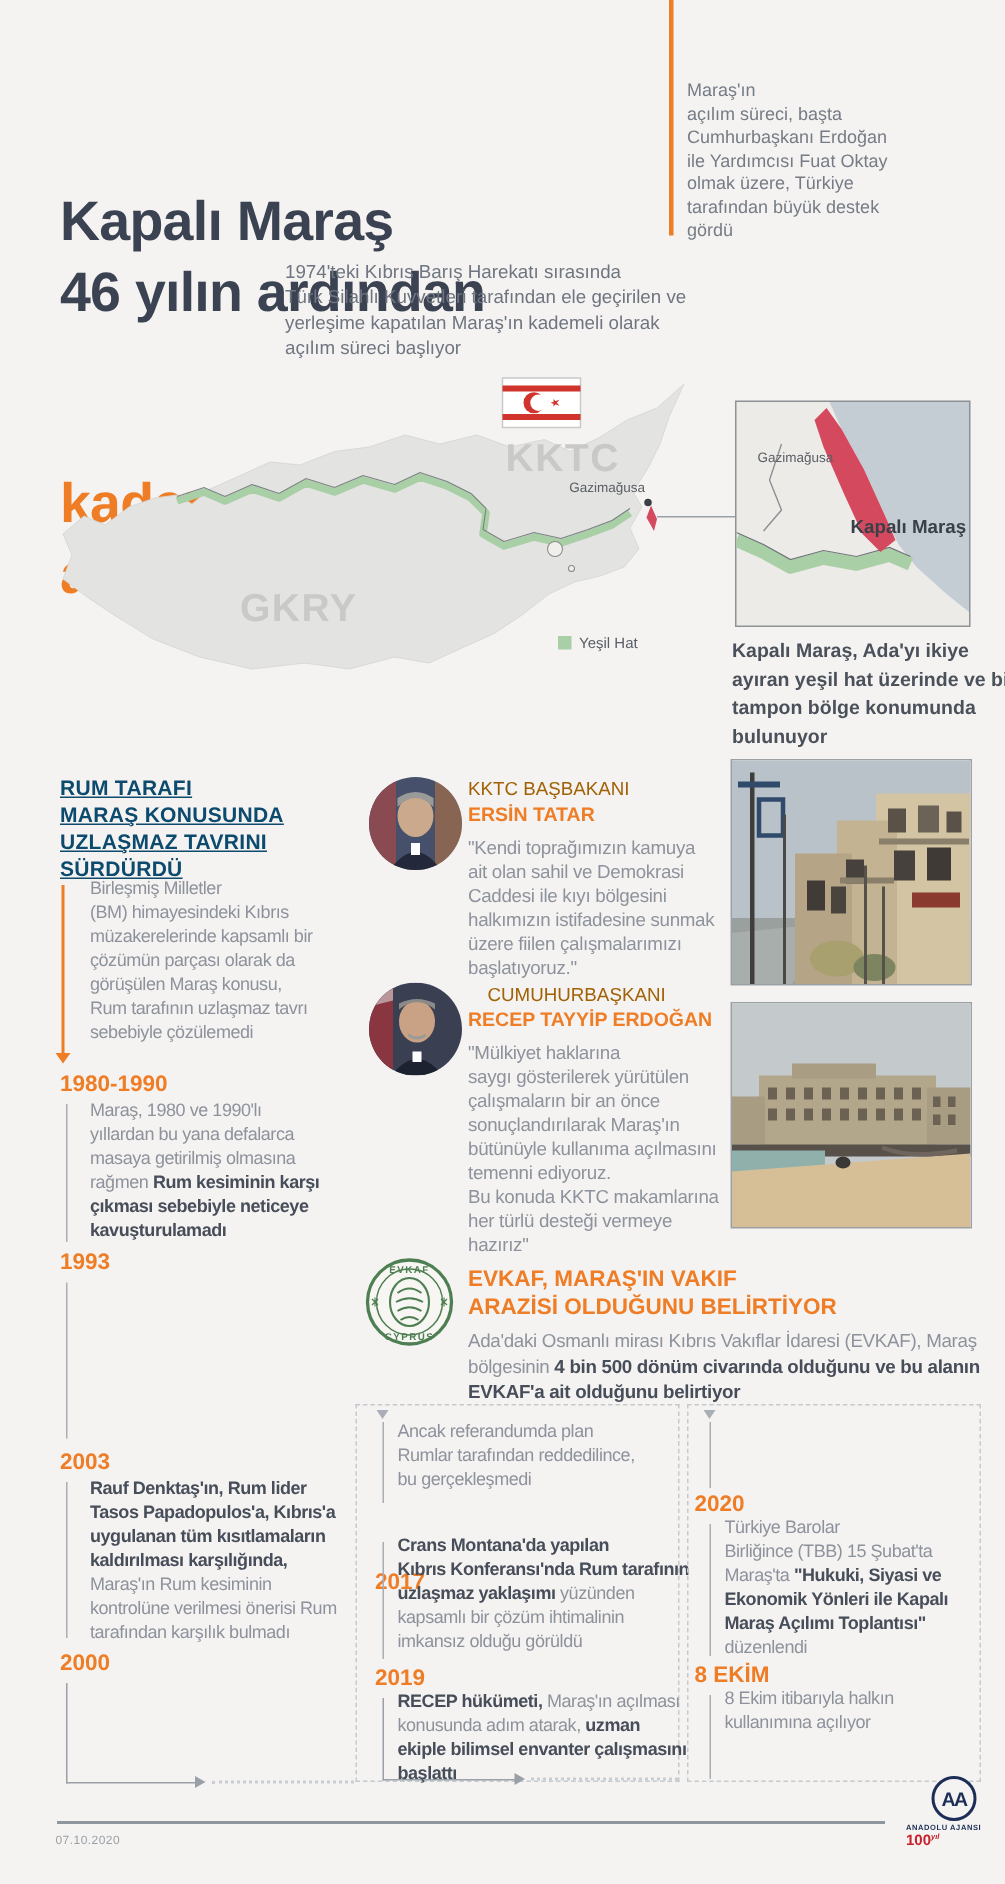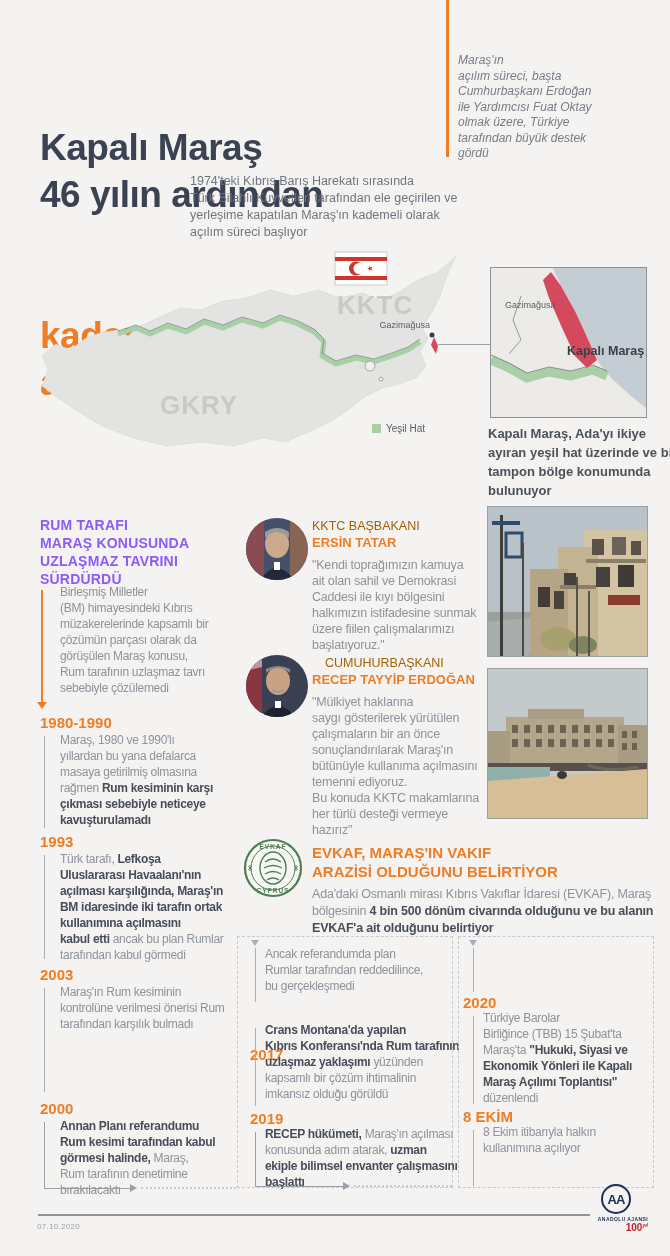--- a/index.html
+++ b/index.html
@@ -4,55 +4,55 @@
 <style>
   html,body{margin:0;padding:0;background:#e8e7e5;}
   .stage{position:relative;width:670px;height:1256px;background:#f4f3f1;overflow:hidden;
          font-family:"Liberation Sans","DejaVu Sans",sans-serif;color:#474e5a;}
   .abs{position:absolute;}
   .pre{white-space:pre;}
   .accent{color:#ee7d26;}
   
   .hdr-divider{left:446px;top:0;width:3px;height:157px;background:#ee7d26;}
   .main-title{left:40px;top:30px;font-size:37px;line-height:47px;font-weight:700;letter-spacing:-0.5px;color:#3b4252;}
-  .support-note{left:458px;top:53px;font-size:12px;line-height:15.5px;font-weight:500;color:#767c86;font-style:italic;}
+  .support-note{left:458px;top:53px;font-size:12px;line-height:15.5px;font-weight:500;color:#767c86;}
   .intro-par{left:190px;top:173px;font-size:12.5px;line-height:17px;font-weight:500;color:#6f7580;}
   
   .map-svg{left:18px;top:238px;}
   .map-connector{left:438px;top:344px;width:53px;height:1px;background:#9aa0a6;}
   .inset{left:490px;top:267px;width:157px;height:151px;border:1px solid #8e9297;background:#edebe7;box-sizing:border-box;}
   .map-caption{left:488px;top:424px;width:178px;font-size:13px;line-height:19px;font-weight:600;color:#4b515b;}
   
   .tl-date{font-size:15px;font-weight:700;color:#ee7d26;}
   .tl-body{font-size:12px;line-height:16px;font-weight:500;color:#8d929c;letter-spacing:-0.3px;white-space:pre;}
   .seg-b{font-weight:700;color:#474e5a;}
   .spine{width:1px;background:#a9aeb5;}
   .spine-orange{width:2px;background:#ee7d26;}
   .arr-down-o{width:0;height:0;border-left:5px solid transparent;border-right:5px solid transparent;border-top:7px solid #ee7d26;}
   .arr-down-g{width:0;height:0;border-left:4px solid transparent;border-right:4px solid transparent;border-top:6px solid #a9afb6;}
   .arr-right-g{width:0;height:0;border-top:4px solid transparent;border-bottom:4px solid transparent;border-left:7px solid #9aa0a8;}
   .elbow{border-left:1px solid #9aa0a8;border-bottom:1px solid #9aa0a8;}
   .dotline{height:0;border-top:2px dotted #c9cdd2;}
   .dashbox{border:1px dashed #c6c9ce;box-sizing:border-box;}
   
-  .col-heading{left:40px;top:516px;font-size:14px;line-height:18px;font-weight:700;color:#8b5cf6;letter-spacing:.2px;white-space:pre;}
+  .col-heading{left:40px;top:516px;font-size:14px;line-height:18px;font-weight:700;color:#0c4a6e;letter-spacing:.2px;white-space:pre;text-decoration:underline;}
   
   .avatar{width:62px;height:62px;border-radius:50%;overflow:hidden;}
   .q-role{font-size:12.5px;font-weight:400;color:#a16207;}
   .q-name{font-size:13px;font-weight:700;color:#ee7d26;}
   .q-text{font-size:12.5px;line-height:16px;font-weight:500;color:#8d929c;letter-spacing:-0.2px;white-space:pre;}
   
   .photo{border:1px solid #9aa0a4;background:#fff;box-sizing:border-box;}
   
   .evkaf-heading{left:312px;top:843px;font-size:15px;line-height:19px;font-weight:700;color:#ee7d26;white-space:pre;}
   .evkaf-body{left:312px;top:886px;font-size:12.5px;line-height:17px;font-weight:500;color:#8d929c;letter-spacing:-0.2px;white-space:pre;}
   
   .footer-rule{left:38px;top:1214px;width:552px;height:2px;background:#8f959c;}
   .footer-date{left:37px;top:1222px;font-size:8px;color:#9aa0a6;letter-spacing:.3px;}
-  .aa-block{left:584px;top:1184px;width:64px;text-align:right;}
+  .aa-block{left:604px;top:1184px;width:64px;text-align:left;}
   .aa-circle{width:26px;height:26px;border:2.5px solid #1c2e57;border-radius:50%;margin:0 auto;
              display:flex;align-items:center;justify-content:center;background:#f4f3f1;}
   .aa-aa{font-size:13px;font-weight:700;color:#1c2e57;letter-spacing:-1px;line-height:1;}
   .aa-name{font-size:5px;font-weight:700;color:#1c2e57;letter-spacing:.4px;margin-top:2px;}
   .aa-100{font-size:10px;font-weight:700;color:#c8202a;line-height:1.1;}
   .aa-100 sup{font-size:5px;font-style:italic;}
 </style>
 </head>
 <body>
 
@@ -138,42 +138,34 @@
   <div class="abs spine" style="left:44px;top:736px;height:92px;"></div>
   <div class="abs tl-body" style="left:60px;top:732px;"><span>Maraş, 1980 ve 1990'lı
 yıllardan bu yana defalarca
 masaya getirilmiş olmasına
 rağmen </span><span class="seg-b">Rum kesiminin karşı
 çıkması sebebiyle neticeye
 kavuşturulamadı</span></div>
 
   <div class="abs tl-date" style="left:40px;top:833px;">1993</div>
   <div class="abs spine" style="left:44px;top:855px;height:104px;"></div>
-  <div class="abs tl-body" style="left:60px;top:851px;"><span>Türk tarafı, </span><span class="seg-b">Lefkoşa
-Uluslararası Havaalanı'nın
-açılması karşılığında, Maraş'ın
-BM idaresinde iki tarafın ortak
-kullanımına açılmasını
-kabul etti </span><span>ancak bu plan Rumlar
-tarafından kabul görmedi</span></div>
 
   <div class="abs tl-date" style="left:40px;top:966px;">2003</div>
   <div class="abs spine" style="left:44px;top:988px;height:104px;"></div>
-  <div class="abs tl-body" style="left:60px;top:984px;"><span>Maraş'ın Rum kesiminin
+  <div class="abs tl-body" style="left:60px;top:984px;"><span class="seg-b">Rauf Denktaş'ın, Rum lider
+Tasos Papadopulos'a, Kıbrıs'a
+uygulanan tüm kısıtlamaların
+kaldırılması karşılığında,
+</span><span>Maraş'ın Rum kesiminin
 kontrolüne verilmesi önerisi Rum
 tarafından karşılık bulmadı</span></div>
 
   <div class="abs tl-date" style="left:40px;top:1100px;">2000</div>
   <div class="abs elbow" style="left:44px;top:1122px;width:86px;height:66px;"></div>
   <div class="abs arr-right-g" style="left:130px;top:1184px;"></div>
-  <div class="abs tl-body" style="left:60px;top:1118px;"><span class="seg-b">Annan Planı referandumu
-Rum kesimi tarafından kabul
-görmesi halinde, </span><span>Maraş,
-Rum tarafının denetimine
-bırakılacaktı</span></div>
   <div class="abs dotline" style="left:141px;top:1187px;width:95px;"></div>
 
   <div class="abs avatar" style="left:246px;top:518px;">
     <svg width="62" height="62" viewBox="0 0 62 62">
       <rect width="62" height="62" fill="#46506a"></rect>
       <rect x="0" y="0" width="18" height="62" fill="#8a4a52"></rect>
       <rect x="44" y="0" width="18" height="62" fill="#c97a3a" opacity="0.5"></rect>
       <ellipse cx="31" cy="26" rx="12" ry="14" fill="#caa98d"></ellipse>
       <path d="M19 20 Q31 8 43 20 L43 14 Q31 6 19 14 Z" fill="#9a9a98"></path>
       <path d="M14 62 Q31 38 48 62 Z" fill="#23283a"></path>

